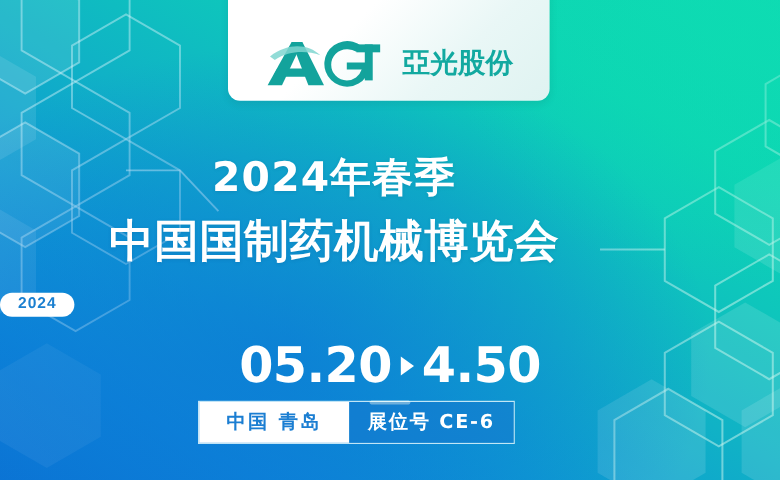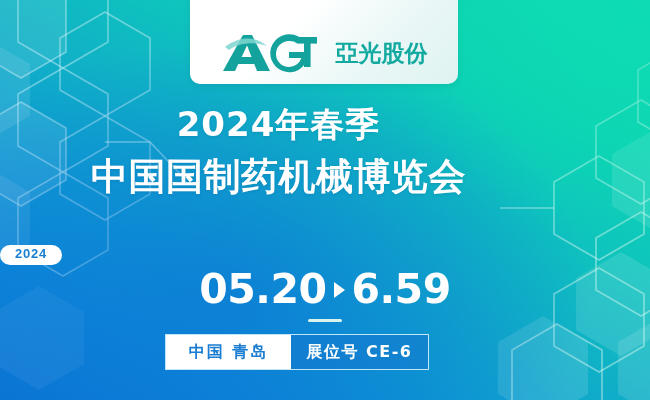--- a/index.html
+++ b/index.html
@@ -89,21 +89,21 @@
     color: #12a9a0;
     letter-spacing: 1.6px;
     margin-top: 3px;
     font-family: "Liberation Sans", sans-serif;
   }
 
   
   #headings {
     position: absolute;
     left: 0;
-    top: 104px;
+    top: 128px;
     width: 557px;
     text-align: center;
     z-index: 4;
   }
   #title-line-1 {
     font-size: 34px;
     font-weight: bold;
     color: #ffffff;
     letter-spacing: 1px;
     line-height: 1.18;
@@ -136,21 +136,21 @@
     color: #1a7fd0;
     font-size: 13px;
     font-weight: bold;
     letter-spacing: 0.8px;
     padding: 2px 15px 3px 15px;
     border-radius: 11px;
     line-height: 1.15;
     font-family: "Liberation Sans", sans-serif;
   }
   #date-row {
-    margin-top: 4px;
+    margin-top: 20px;
     display: flex;
     align-items: center;
     justify-content: center;
     gap: 7px;
   }
   .date-text {
     font-size: 41px;
     font-weight: bold;
     color: #ffffff;
     letter-spacing: -0.5px;
@@ -291,21 +291,21 @@
   <div id="headings">
     <div id="title-line-1">2024年春季</div>
     <div id="title-line-2">中国国制药机械博览会</div>
   </div>
 
   <div id="date-block">
     <div id="year-badge">2024</div>
     <div id="date-row">
       <div class="date-text">05.20</div>
       <div id="date-arrow"></div>
-      <div class="date-text">6.59</div>
+      <div class="date-text">4.50</div>
     </div>
     <div id="date-divider"></div>
   </div>
 
   <div id="venue-bar">
     <div id="venue-city">中国 青岛</div>
     <div id="venue-booth">展位号 CE-6</div>
   </div>
 
 </div>

